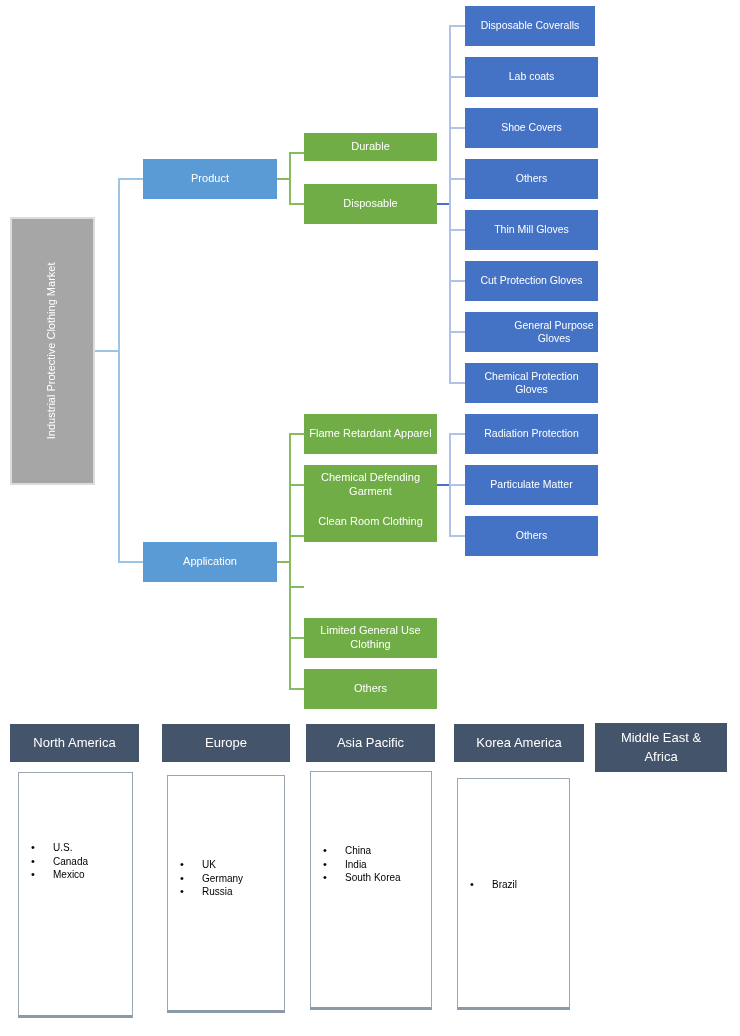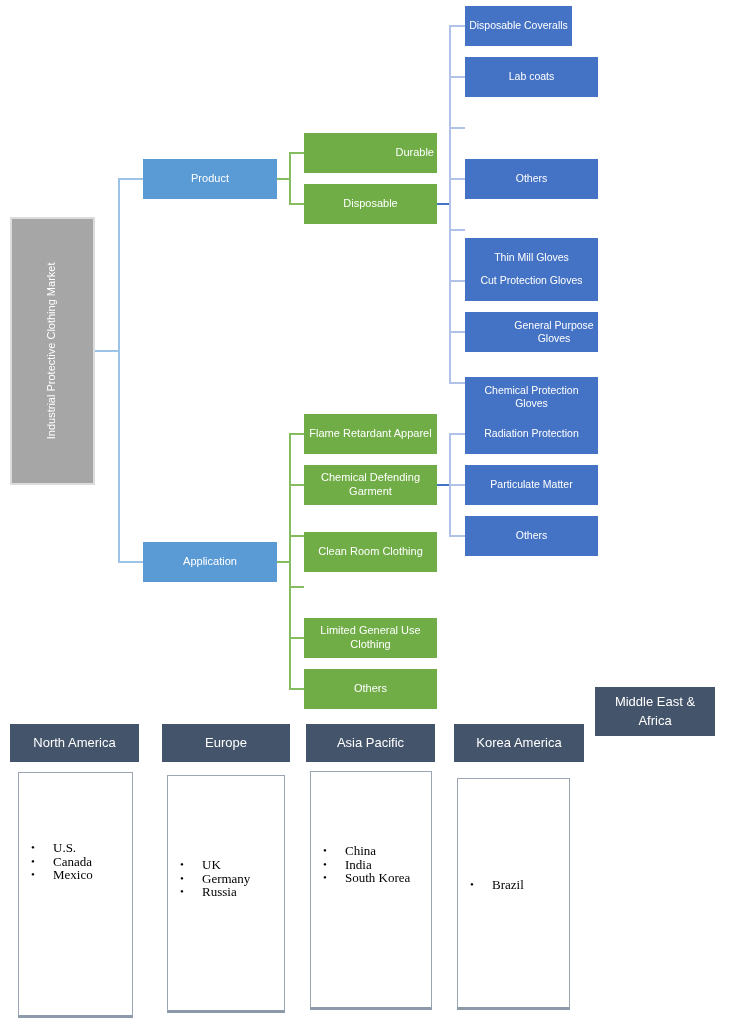--- a/index.html
+++ b/index.html
@@ -19,21 +19,21 @@
 
   .line { position:absolute; }
   .ln-lblue { background:#9dc3e6; }
   .ln-green { background:#84bc5f; }
   .ln-pblue { background:#b0c2e8; }
   .ln-dblue { background:#4472c4; }
   .h2 { height:2px; } .w2 { width:2px; }
 
   .cbox { position:absolute; background:#ffffff; border:1px solid #9aa5b4; border-bottom:3px solid #8b99a9; }
   .cbox ul { list-style:none; margin:0; padding-left:12px; }
-  .cbox li { position:relative; padding-left:22px; font-size:13px; line-height:13.5px; color:#000000;font-family:Liberation Serif, serif; }
+  .cbox li { position:relative; padding-left:22px; font-size:10px; line-height:13.5px; color:#000000; }
   .cbox li::before { content:"\2022"; position:absolute; left:0; top:0; font-size:11px; color:#000000; }
 </style>
 </head>
 <body>
 
 <div class="canvas">
 
   <div class="node b-root" style="left:10px; top:217px; width:85px; height:268px;">
     <span class="vtext">Industrial Protective Clothing Market</span>
   </div>
@@ -44,57 +44,60 @@
   <div class="line ln-lblue h2" style="left:119px; top:561px; width:24px;"></div>
 
   <div class="node b-blue" style="left:143px; top:159px; width:134px; height:40px;">
     <span>Product</span>
   </div>
   <div class="line ln-green h2" style="left:277px; top:178px; width:13px;"></div>
   <div class="line ln-green w2" style="left:289px; top:152px; height:53px;"></div>
   <div class="line ln-green h2" style="left:289px; top:152px; width:15px;"></div>
   <div class="line ln-green h2" style="left:289px; top:203px; width:15px;"></div>
 
-  <div class="node b-green" style="left:304px; top:133px; width:133px; height:40px;justify-content:flex-end;">
+  <div class="node b-green" style="left:304px; top:133px; width:133px; height:28px;">
     <span>Durable</span>
   </div>
   <div class="node b-green" style="left:304px; top:184px; width:133px; height:40px;">
     <span>Disposable</span>
   </div>
 
   <div class="line ln-dblue h2" style="left:437px; top:203px; width:14px;"></div>
   <div class="line ln-pblue w2" style="left:449px; top:25px; height:359px;"></div>
   <div class="line ln-pblue h2" style="left:449px; top:25px;  width:16px;"></div>
   <div class="line ln-pblue h2" style="left:449px; top:76px;  width:16px;"></div>
   <div class="line ln-pblue h2" style="left:449px; top:127px; width:16px;"></div>
   <div class="line ln-pblue h2" style="left:449px; top:178px; width:16px;"></div>
   <div class="line ln-pblue h2" style="left:449px; top:229px; width:16px;"></div>
   <div class="line ln-pblue h2" style="left:449px; top:280px; width:16px;"></div>
   <div class="line ln-pblue h2" style="left:449px; top:331px; width:16px;"></div>
   <div class="line ln-pblue h2" style="left:449px; top:382px; width:16px;"></div>
 
-  <div class="node b-dblue" style="left:465px; top:6px;   width:107px; height:40px;">
+  <div class="node b-dblue" style="left:465px; top:6px;   width:130px; height:40px;">
       <span>Disposable Coveralls</span>
     </div>
   <div class="node b-dblue" style="left:465px; top:57px;  width:133px; height:40px;">
       <span>Lab coats</span>
     </div>
+  <div class="node b-dblue" style="left:465px; top:108px; width:133px; height:40px;">
+      <span>Shoe Covers</span>
+    </div>
   <div class="node b-dblue" style="left:465px; top:159px; width:133px; height:40px;">
       <span>Others</span>
     </div>
-  <div class="node b-dblue" style="left:465px; top:210px; width:133px; height:40px;margin-top:28px;">
+  <div class="node b-dblue" style="left:465px; top:210px; width:133px; height:40px;">
       <span>Thin Mill Gloves</span>
     </div>
   <div class="node b-dblue" style="left:465px; top:261px; width:133px; height:40px;">
       <span>Cut Protection Gloves</span>
     </div>
   <div class="node b-dblue" style="left:465px; top:312px; width:133px; height:40px;padding-left:48px;">
       <span>General Purpose Gloves</span>
     </div>
-  <div class="node b-dblue" style="left:465px; top:363px; width:133px; height:40px;margin-top:14px;">
+  <div class="node b-dblue" style="left:465px; top:363px; width:133px; height:40px;">
       <span>Chemical Protection Gloves</span>
     </div>
 
   <div class="node b-blue" style="left:143px; top:542px; width:134px; height:40px;">
     <span>Application</span>
   </div>
   <div class="line ln-green h2" style="left:277px; top:561px; width:13px;"></div>
   <div class="line ln-green w2" style="left:289px; top:433px; height:257px;"></div>
   <div class="line ln-green h2" style="left:289px; top:433px; width:15px;"></div>
   <div class="line ln-green h2" style="left:289px; top:484px; width:15px;"></div>
@@ -102,21 +105,21 @@
   <div class="line ln-green h2" style="left:289px; top:586px; width:15px;"></div>
   <div class="line ln-green h2" style="left:289px; top:637px; width:15px;"></div>
   <div class="line ln-green h2" style="left:289px; top:688px; width:15px;"></div>
 
   <div class="node b-green" style="left:304px; top:414px; width:133px; height:40px;">
       <span>Flame Retardant Apparel</span>
     </div>
   <div class="node b-green" style="left:304px; top:465px; width:133px; height:40px;">
       <span>Chemical Defending Garment</span>
     </div>
-  <div class="node b-green" style="left:304px; top:532px; width:133px; height:40px;">
+  <div class="node b-green" style="left:304px; top:502px; width:133px; height:40px;">
       <span>Clean Room Clothing</span>
     </div>
   <div class="node b-green" style="left:304px; top:618px; width:133px; height:40px;justify-content:flex-end;">
       <span>Limited General Use Clothing</span>
     </div>
   <div class="node b-green" style="left:304px; top:669px; width:133px; height:40px;">
       <span>Others</span>
     </div>
 
   <div class="line ln-dblue h2" style="left:437px; top:484px; width:14px;"></div>
@@ -140,21 +143,21 @@
     </div>
   <div class="node b-dark" style="left:306px; top:724px; width:129px; height:38px;">
       <span>Asia Pacific</span>
     </div>
   <div class="node b-dark" style="left:162px; top:724px; width:128px; height:38px;">
       <span>Europe</span>
     </div>
   <div class="node b-dark" style="left:454px; top:724px; width:130px; height:38px;">
       <span>Korea America</span>
     </div>
-  <div class="node b-dark" style="left:595px; top:687px; width:120px; height:49px; padding:2px 14px;">
+  <div class="node b-dark" style="left:595px; top:723px; width:132px; height:49px; padding:2px 14px;">
       <span>Middle East &amp; Africa</span>
     </div>
 
   <div class="cbox" style="left:18px; top:772px; width:115px; height:246px;">
     <ul style="padding-top:68px;">
       <li>U.S.</li>
       <li>Canada</li>
       <li>Mexico</li>
     </ul>
   </div>

